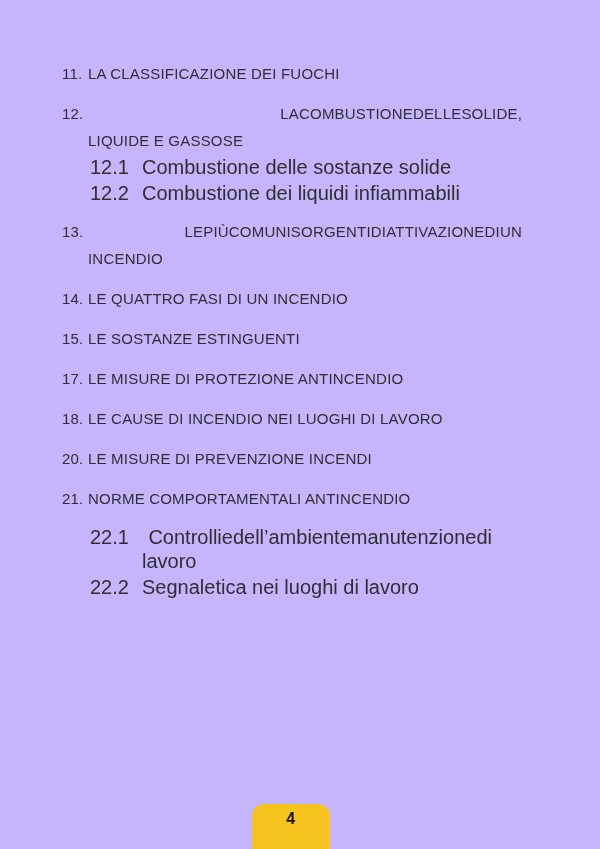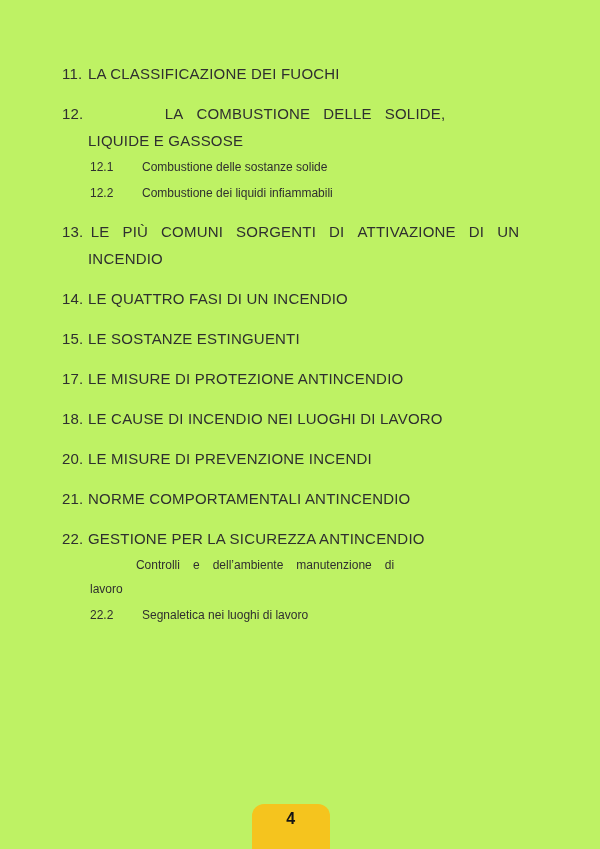--- a/index.html
+++ b/index.html
@@ -4,21 +4,21 @@
 <style>
   html, body {
     margin: 0;
     padding: 0;
     background: #ffffff;
   }
   .page {
     position: relative;
     width: 600px;
     height: 849px;
-    background: #bef264;
+    background: #c4b5fd;
     overflow: hidden;
     font-family: "Liberation Sans", "DejaVu Sans", sans-serif;
     color: #2f2f2f;
   }
   .toc {
     position: absolute;
     left: 62px;
     top: 60px;
     width: 460px;
     list-style: none;
@@ -31,31 +31,30 @@
     font-size: 15px;
     line-height: 27px;
     letter-spacing: 0.2px;
   }
   .row.main .num { flex: 0 0 26px; }
   .row.main .text { width: 434px; }
   .sublist { margin-top: 1px; }
   .subrow {
     display: flex;
     margin-left: 28px;
-    font-size: 12px;
+    font-size: 20px;
     line-height: 24px;
     margin-bottom: 2px;
   }
   .subrow .num { flex: 0 0 52px; }
   .subrow .text { width: 350px; }
   .line { white-space: normal; }
   .line.justified {
     display: flex;
-    justify-content: center;
-    gap: 13px;
+    justify-content: flex-end;
   }
   .page-badge {
     position: absolute;
     left: 252px;
     top: 804px;
     width: 78px;
     height: 60px; 
     border-radius: 12px;
     text-align: center;
   }
@@ -169,28 +168,23 @@
       </li>
       <li class="entry">
         <div class="row main">
           <span class="num">21.</span>
           <div class="text">
             <div class="line">NORME COMPORTAMENTALI ANTINCENDIO</div>
           </div>
         </div>
       </li>
       <li class="entry">
-        <div class="row main">
-          <span class="num">22.</span>
-          <div class="text">
-            <div class="line">GESTIONE PER LA SICUREZZA ANTINCENDIO</div>
-          </div>
-        </div>
         <div class="sublist">
           <div class="subrow">
+            <span class="num">22.1</span>
             <div class="text">
               <div class="line justified">
                 <span>Controlli</span>
                 <span>e</span>
                 <span>dell’ambiente</span>
                 <span>manutenzione</span>
                 <span>di</span>
               </div>
               <div class="line">lavoro</div>
             </div>

